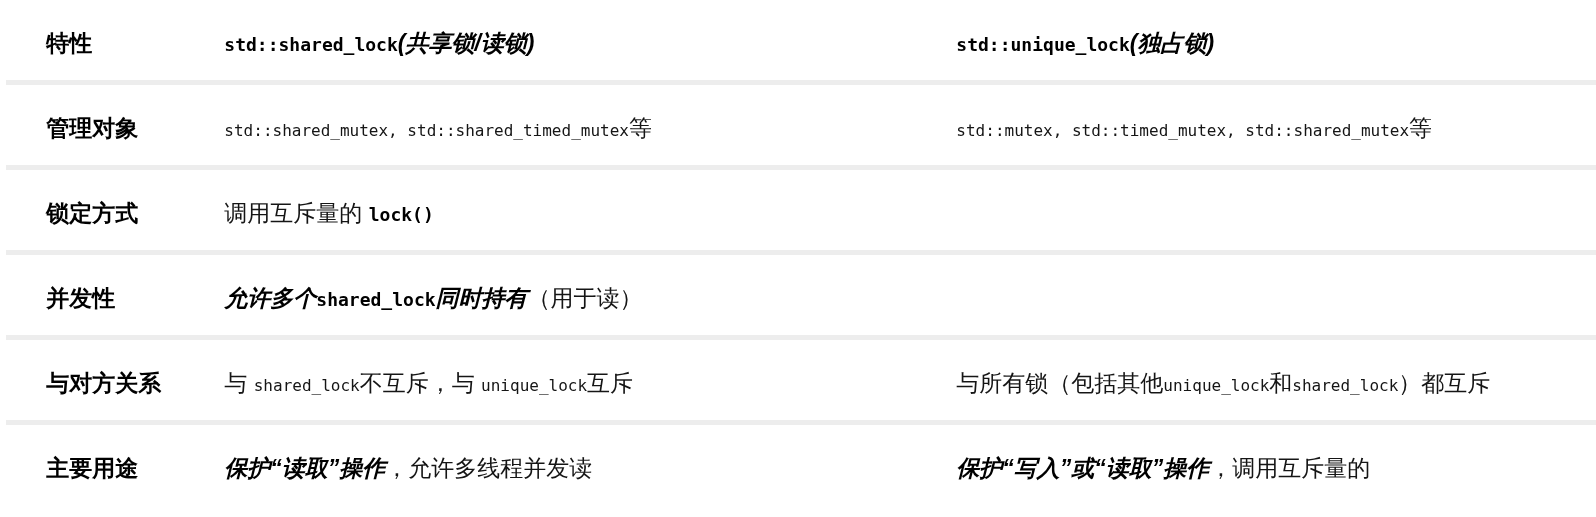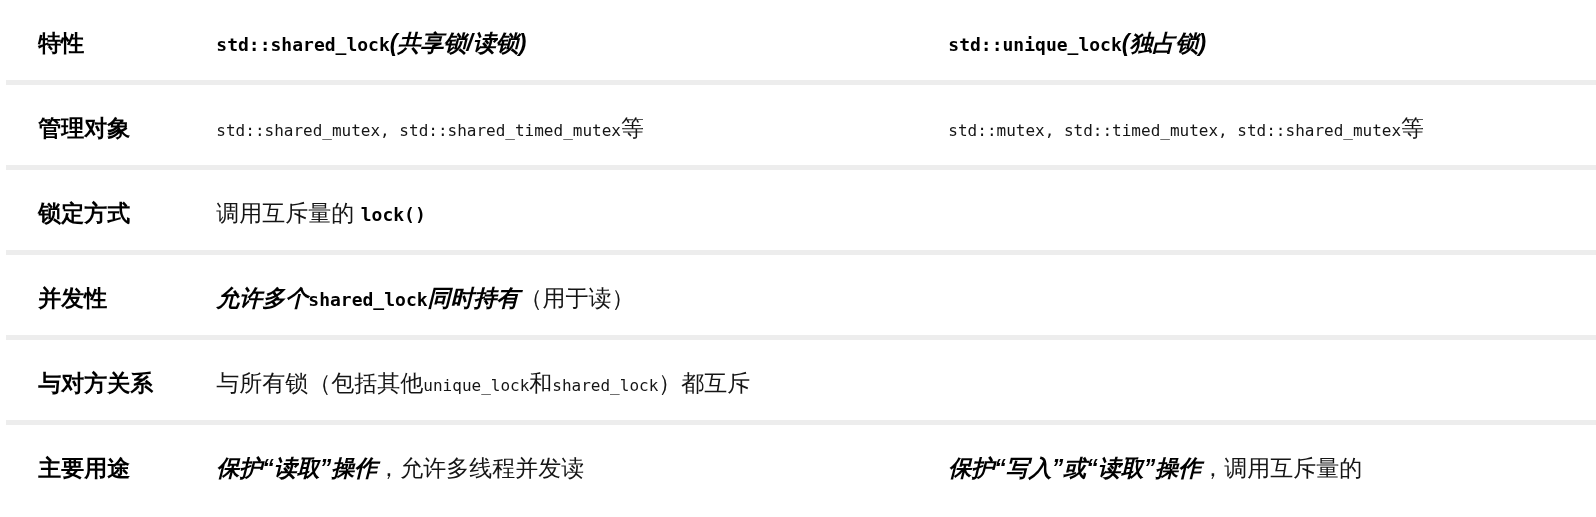--- a/index.html
+++ b/index.html
@@ -12,20 +12,21 @@
     width: 1596px;
     height: 517px;
     background: #ffffff;
     overflow: hidden;
   }
   .row {
     display: grid;
     grid-template-columns: 178px 732px 1fr;
     align-items: center;
     height: 80px;
+    padding-left: 8px;
     box-sizing: border-box;
   }
   .row.last { height: 68px; }
   .sep {
     height: 5px;
     background: #ededed;
     margin-left: 6px;
   }
   .cell {
     white-space: pre;
@@ -93,20 +94,23 @@
     </div>
   </div>
 
   <div class="sep"></div>
 
   <div class="row">
     <div class="cell label">
       <span>与对方关系</span>
     </div>
     <div class="cell">
+      <span class="z">与 </span><span class="c">shared_lock</span><span class="z">不互斥，与 </span><span class="c">unique_lock</span><span class="z">互斥</span>
+    </div>
+    <div class="cell">
       <span class="z">与所有锁（包括其他</span><span class="c">unique_lock</span><span class="z">和</span><span class="c">shared_lock</span><span class="z">）都互斥</span>
     </div>
   </div>
 
   <div class="sep"></div>
 
   <div class="row last">
     <div class="cell label">
       <span>主要用途</span>
     </div>

